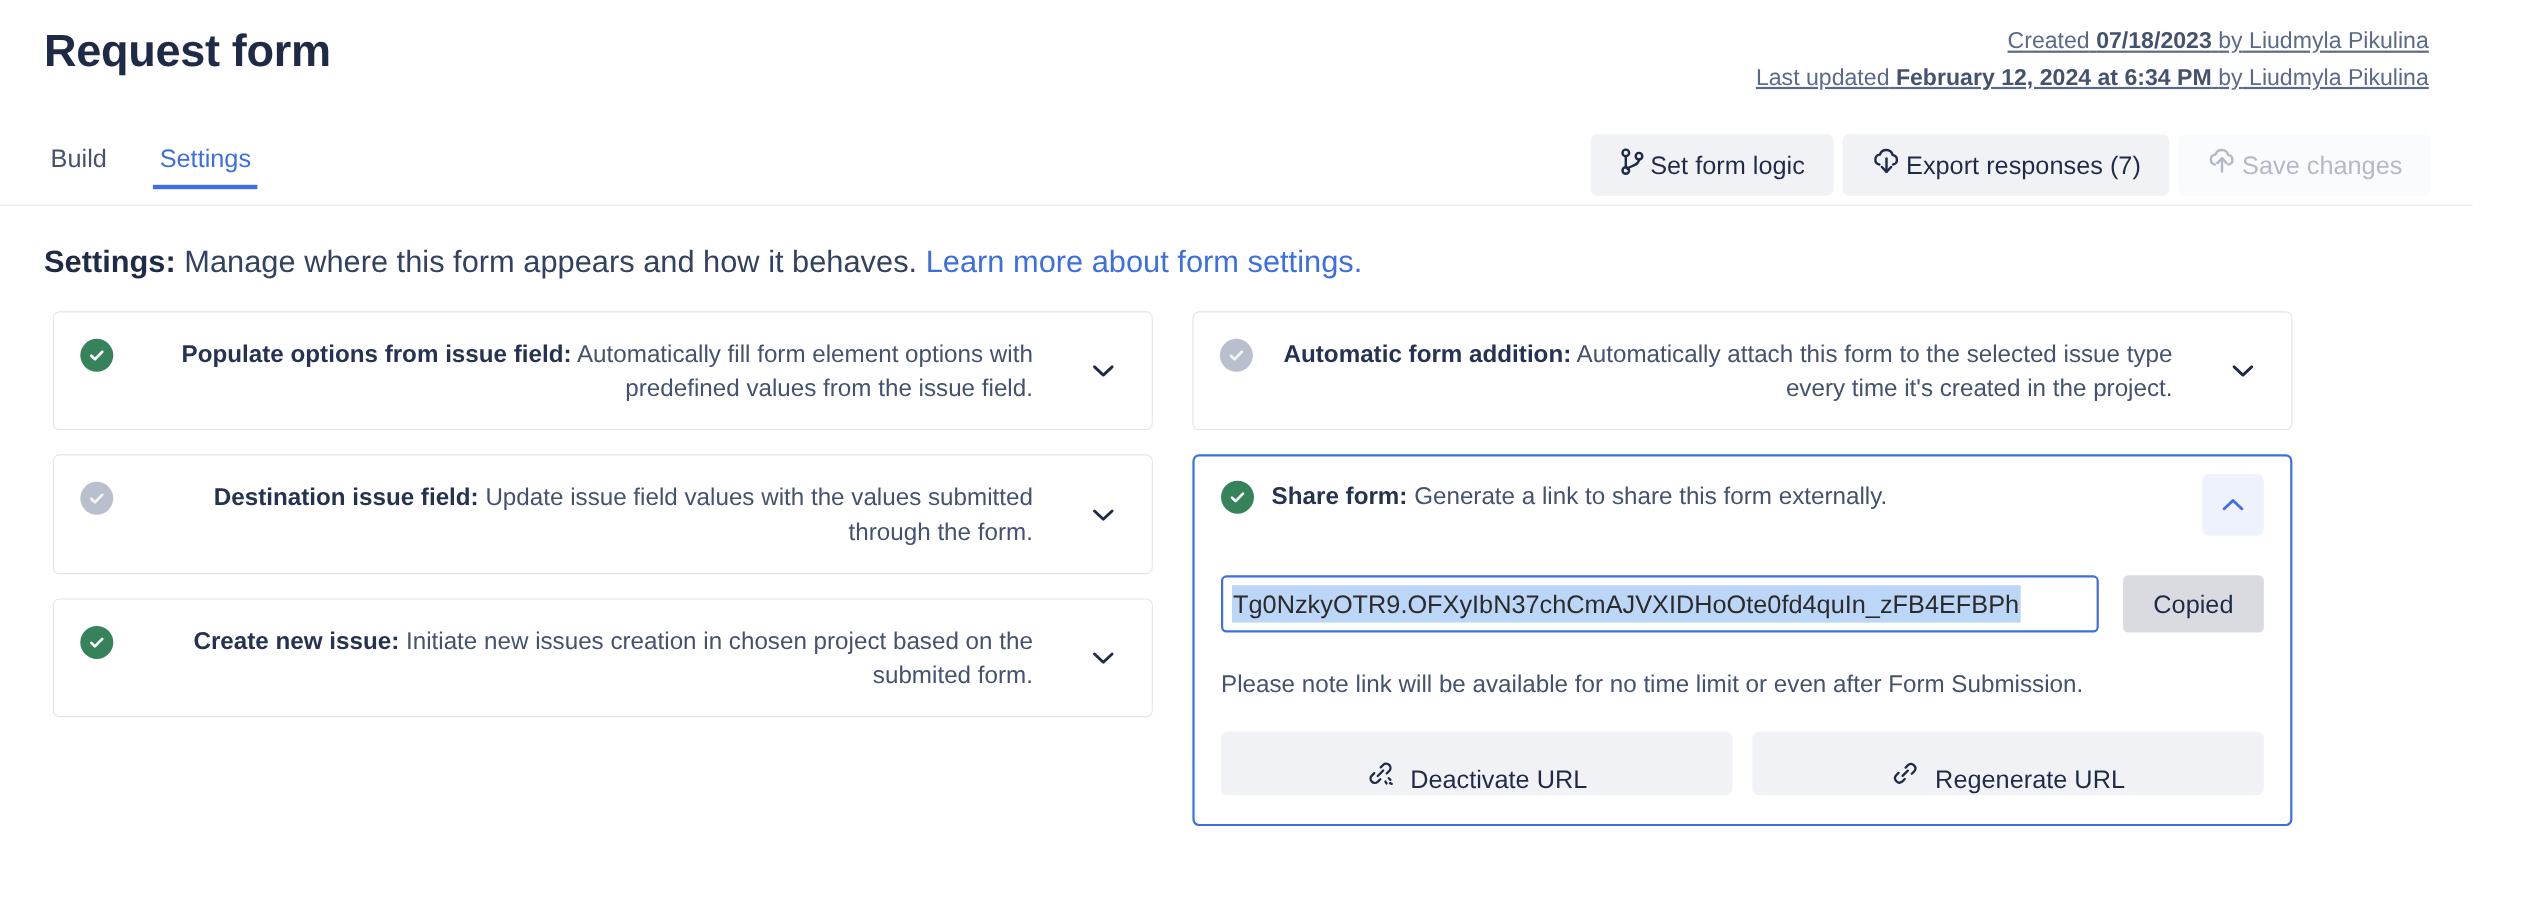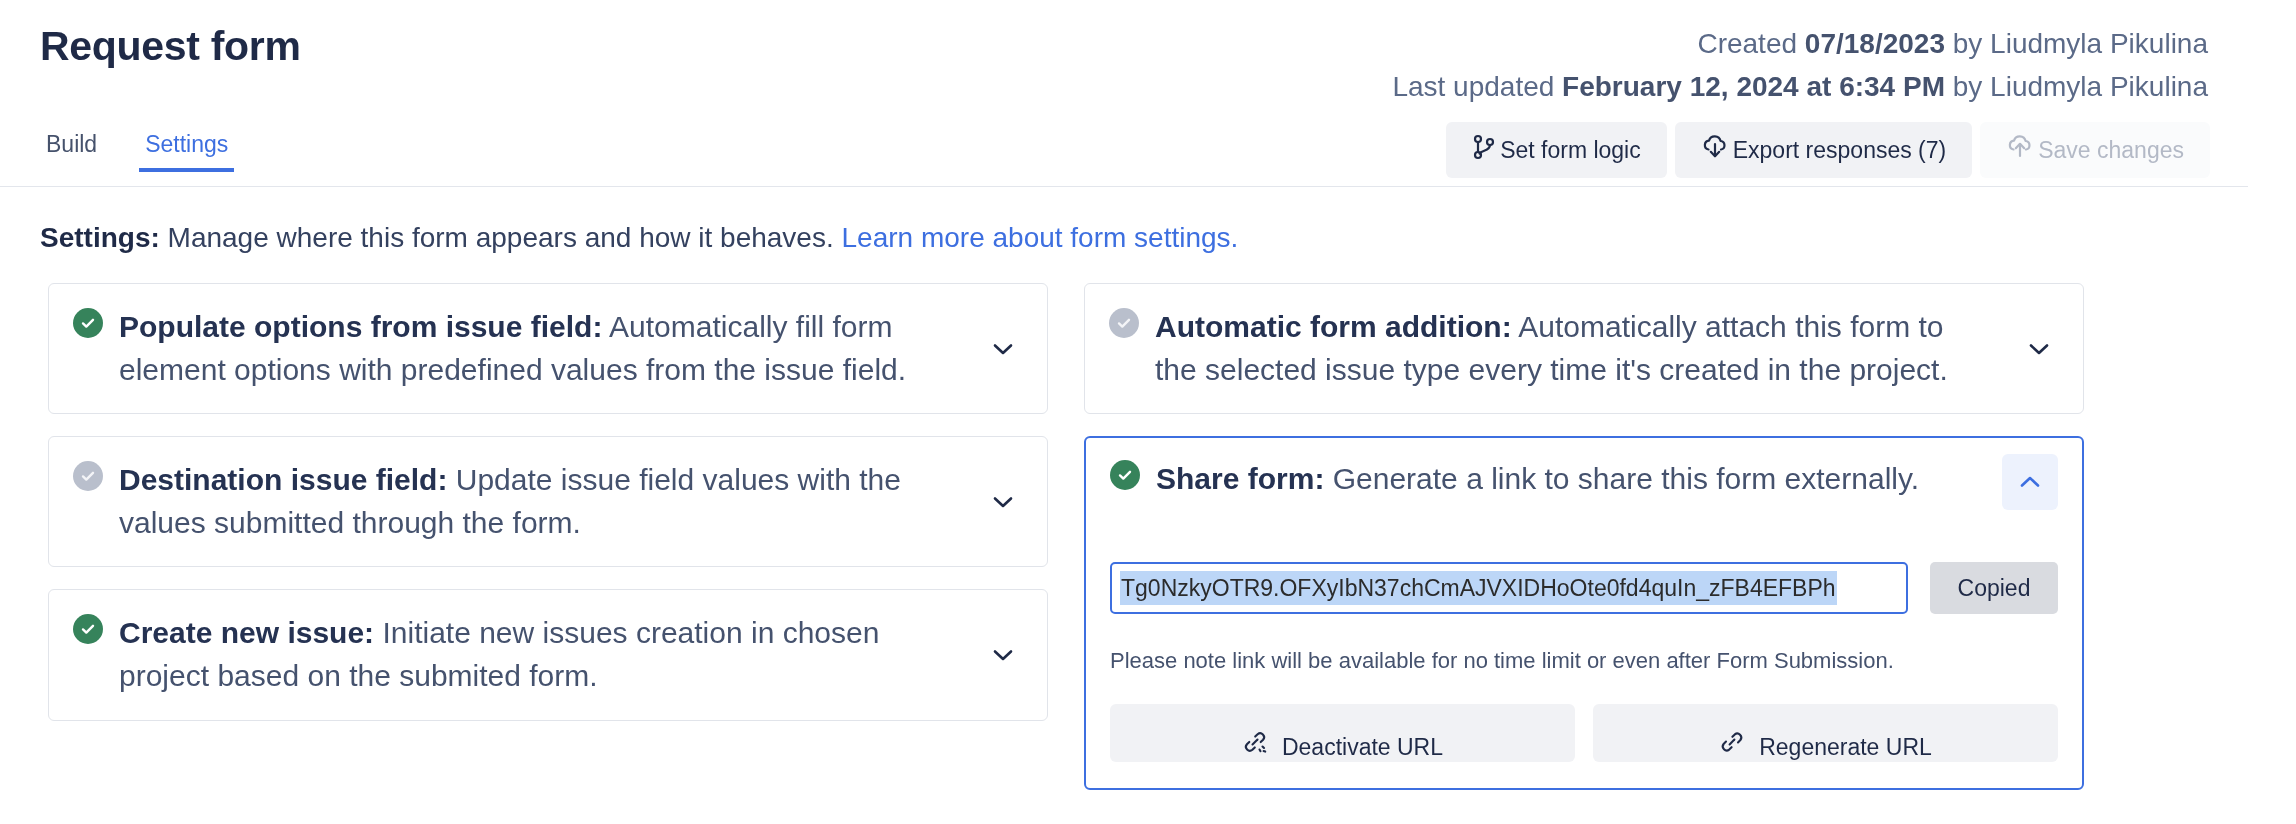--- a/index.html
+++ b/index.html
@@ -27,23 +27,24 @@
     color: #1f2a47;
     letter-spacing: -0.3px;
     margin: 0;
     line-height: 1.2;
   }
   .meta {
     position: absolute;
     top: 22px;
     right: 40px;
     text-align: right;
-    font-size: 28px;
+    font-size: 21px;
     color: #5b6a88;
     line-height: 1.55;
+    text-decoration: underline;
   }
   .meta b { color: #45526e; font-weight: bold; }
 
   
   .toolbar {
     position: absolute;
     top: 122px;
     right: 38px;
     display: flex;
     gap: 8px;
@@ -134,24 +135,25 @@
     flex: none;
     width: 30px; height: 30px;
     border-radius: 50%;
     background: #36835b;
     display: flex; align-items: center; justify-content: center;
     margin-top: 2px;
   }
   .check.off { background: #b9bfcc; }
   .check svg { display: block; }
   .card-text {
-    font-size: 30px;
+    font-size: 22px;
     line-height: 1.42;
     color: #45526e;
     max-width: 820px;
+    text-align: right;
   }
   .card-text b { font-weight: bold; color: #253252; }
   .chev-btn {
     flex: none;
     width: 44px; height: 44px;
     border: none; background: none;
     display: flex; align-items: center; justify-content: center;
     cursor: pointer;
     align-self: center;
   }
@@ -168,21 +170,21 @@
     flex: none;
     width: 56px; height: 56px;
     border: none;
     border-radius: 6px;
     background: #edf2fd;
     display: flex; align-items: center; justify-content: center;
     cursor: pointer;
     margin-left: auto;
     margin-top: -4px;
   }
-  .url-row { display: flex; gap: 22px; margin-top: 52px; align-items: stretch; }
+  .url-row { display: flex; gap: 22px; margin-top: 36px; align-items: stretch; }
   .url-input {
     flex: 1;
     height: 52px;
     border: 2px solid #3d6fe0;
     border-radius: 5px;
     padding: 0 8px;
     display: flex;
     align-items: center;
     overflow: hidden;
     background: #fff;

